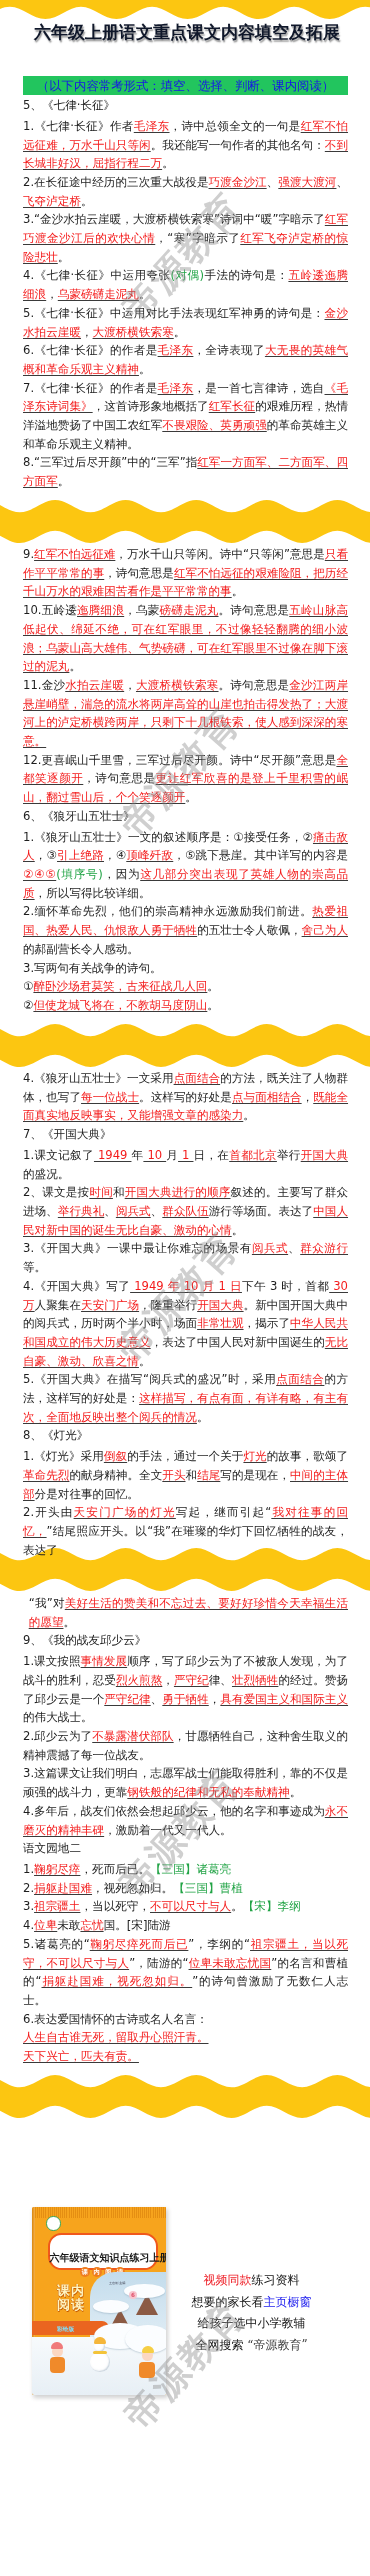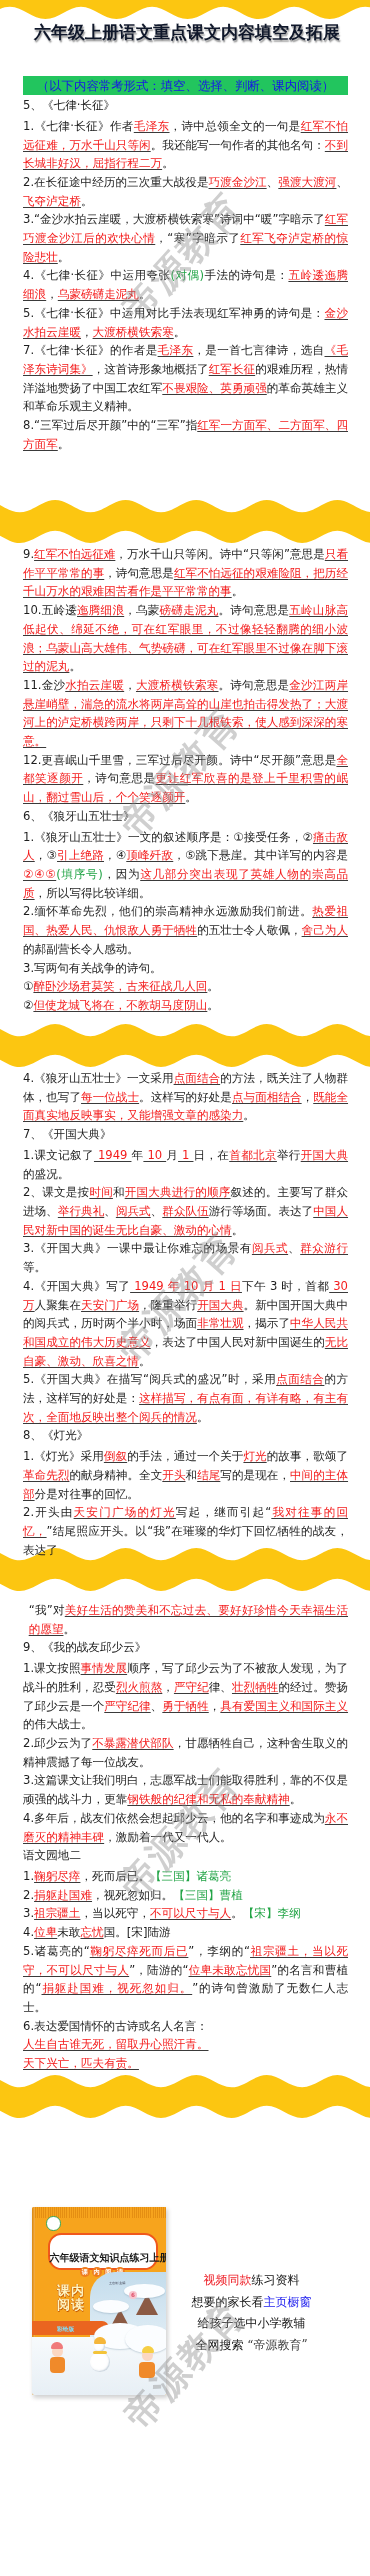--- a/index.html
+++ b/index.html
@@ -8,21 +8,21 @@
   .wave{position:absolute;left:0;width:371px;z-index:2;display:block;}
   .wave path{fill:#fcc611;}
   .doc-title{position:absolute;left:31px;top:17.5px;width:309px;font-size:17px;line-height:28px;
         font-weight:bold;text-align:right;color:#0f172a;text-shadow:1px 1.5px 1.5px rgba(0,0,0,0.42);z-index:3;}
   .doc-subtitle{position:absolute;left:23px;top:76px;width:325px;height:19px;background:#22c55e;
         color:#1616e6;font-family:"DejaVu Serif","Liberation Serif",serif;font-size:12.4px;line-height:19px;
         text-align:center;white-space:nowrap;overflow:hidden;z-index:3;}
   .panel{position:absolute;left:23px;width:325px;font-size:11.6px;line-height:18.7px;text-align:justify;z-index:3;}
   .panel p{margin:0;}
   .panel h2{margin:0 0 2.1px 0;font-size:11.6px;font-weight:normal;color:#222;line-height:18.7px;}
-  .panel .cont{padding-left:5.7px;margin-top:7px;}
+  .panel .cont{padding-left:5.7px;}
   .a{color:#f41b1b;text-decoration:underline;text-decoration-color:#3a3a3a;
      text-decoration-thickness:0.8px;text-underline-offset:2.1px;}
   .g{color:#22a446;}
   .wm{position:absolute;font-size:37px;font-weight:bold;color:rgba(135,135,135,0.40);
       transform:translate(-50%,-50%) rotate(-48deg);white-space:nowrap;pointer-events:none;
       z-index:6;letter-spacing:2.1px;}
   
   .promo-text{position:absolute;left:184px;top:2270px;width:135px;text-align:center;
       font-family:"DejaVu Serif","Liberation Serif",serif;font-size:12px;line-height:21.5px;
       color:#151515;white-space:nowrap;z-index:3;}
@@ -70,20 +70,21 @@
   <div class="doc-title">六年级上册语文重点课文内容填空及拓展</div>
   <div class="doc-subtitle">（以下内容常考形式：填空、选择、判断、课内阅读）</div>
 
   <div class="panel" style="top:96px">
     <h2>5、《七律·长征》</h2>
     <p><span class="t">1.《七律·长征》作者</span><span class="a">毛泽东</span><span class="t">，诗中总领全文的一句是</span><span class="a">红军不怕远征难，万水千山只等闲</span><span class="t">。我还能写一句作者的其他名句：</span><span class="a">不到长城非好汉，屈指行程二万</span><span class="t">。</span></p>
     <p><span class="t">2.在长征途中经历的三次重大战役是</span><span class="a">巧渡金沙江</span><span class="t">、</span><span class="a">强渡大渡河</span><span class="t">、</span><span class="a">飞夺泸定桥</span><span class="t">。</span></p>
     <p><span class="t">3.“金沙水拍云崖暖，大渡桥横铁索寒”诗词中“暖”字暗示了</span><span class="a">红军巧渡金沙江后的欢快心情</span><span class="t">，“寒”字暗示了</span><span class="a">红军飞夺泸定桥的惊险悲壮</span><span class="t">。</span></p>
     <p><span class="t">4.《七律·长征》中运用夸张</span><span class="g">(对偶)</span><span class="t">手法的诗句是：</span><span class="a">五岭逶迤腾细浪</span><span class="t">，</span><span class="a">乌蒙磅礴走泥丸</span><span class="t">。</span></p>
     <p><span class="t">5.《七律·长征》中运用对比手法表现红军神勇的诗句是：</span><span class="a">金沙水拍云崖暖</span><span class="t">，</span><span class="a">大渡桥横铁索寒</span><span class="t">。</span></p>
+    <p><span class="t">6.《七律·长征》的作者是</span><span class="a">毛泽东</span><span class="t">，全诗表现了</span><span class="a">大无畏的英雄气概和革命乐观主义精神</span><span class="t">。</span></p>
     <p><span class="t">7.《七律·长征》的作者是</span><span class="a">毛泽东</span><span class="t">，是一首七言律诗，选自</span><span class="a">《毛泽东诗词集》</span><span class="t">，这首诗形象地概括了</span><span class="a">红军长征</span><span class="t">的艰难历程，热情洋溢地赞扬了中国工农红军</span><span class="a">不畏艰险、英勇顽强</span><span class="t">的革命英雄主义和革命乐观主义精神。</span></p>
     <p><span class="t">8.“三军过后尽开颜”中的“三军”指</span><span class="a">红军一方面军、二方面军、四方面军</span><span class="t">。</span></p>
   </div>
 
   <svg class="wave" style="top:499px" width="371" height="45" viewBox="0 0 720 88">
     <path d="M-33 2C-7.9 2 10.9 26 36 26C61.1 26 79.9 2 105 2C130.1 2 148.9 26 174 26C199.1 26 217.9 2 243 2C268.1 2 286.9 26 312 26C337.1 26 355.9 2 381 2C406.1 2 424.9 26 450 26C475.1 26 493.9 2 519 2C544.1 2 562.9 26 588 26C613.1 26 631.9 2 657 2C682.1 2 700.9 26 726 26C751.1 26 769.9 2 795 2L795 62C769.9 62 751.1 86 726 86C700.9 86 682.1 62 657 62C631.9 62 613.1 86 588 86C562.9 86 544.1 62 519 62C493.9 62 475.1 86 450 86C424.9 86 406.1 62 381 62C355.9 62 337.1 86 312 86C286.9 86 268.1 62 243 62C217.9 62 199.1 86 174 86C148.9 86 130.1 62 105 62C79.9 62 61.1 86 36 86C10.9 86 -7.9 62 -33 62Z"></path>
   </svg>
 
   <div class="panel" style="top:545px">
     <p><span class="t">9.</span><span class="a">红军不怕远征难</span><span class="t">，万水千山只等闲。诗中“只等闲”意思是</span><span class="a">只看作平平常常的事</span><span class="t">，诗句意思是</span><span class="a">红军不怕远征的艰难险阻，把历经千山万水的艰难困苦看作是平平常常的事</span><span class="t">。</span></p>

